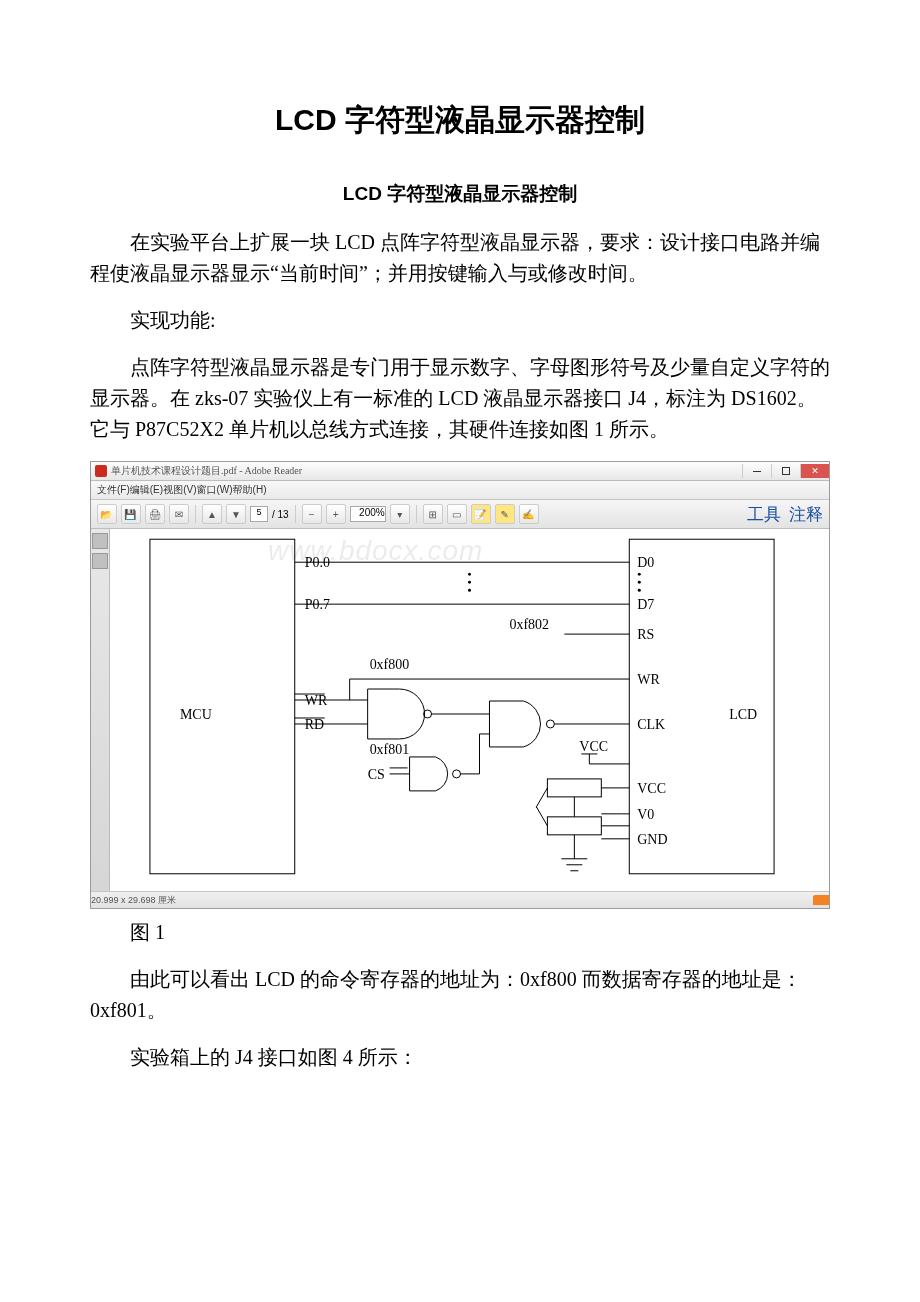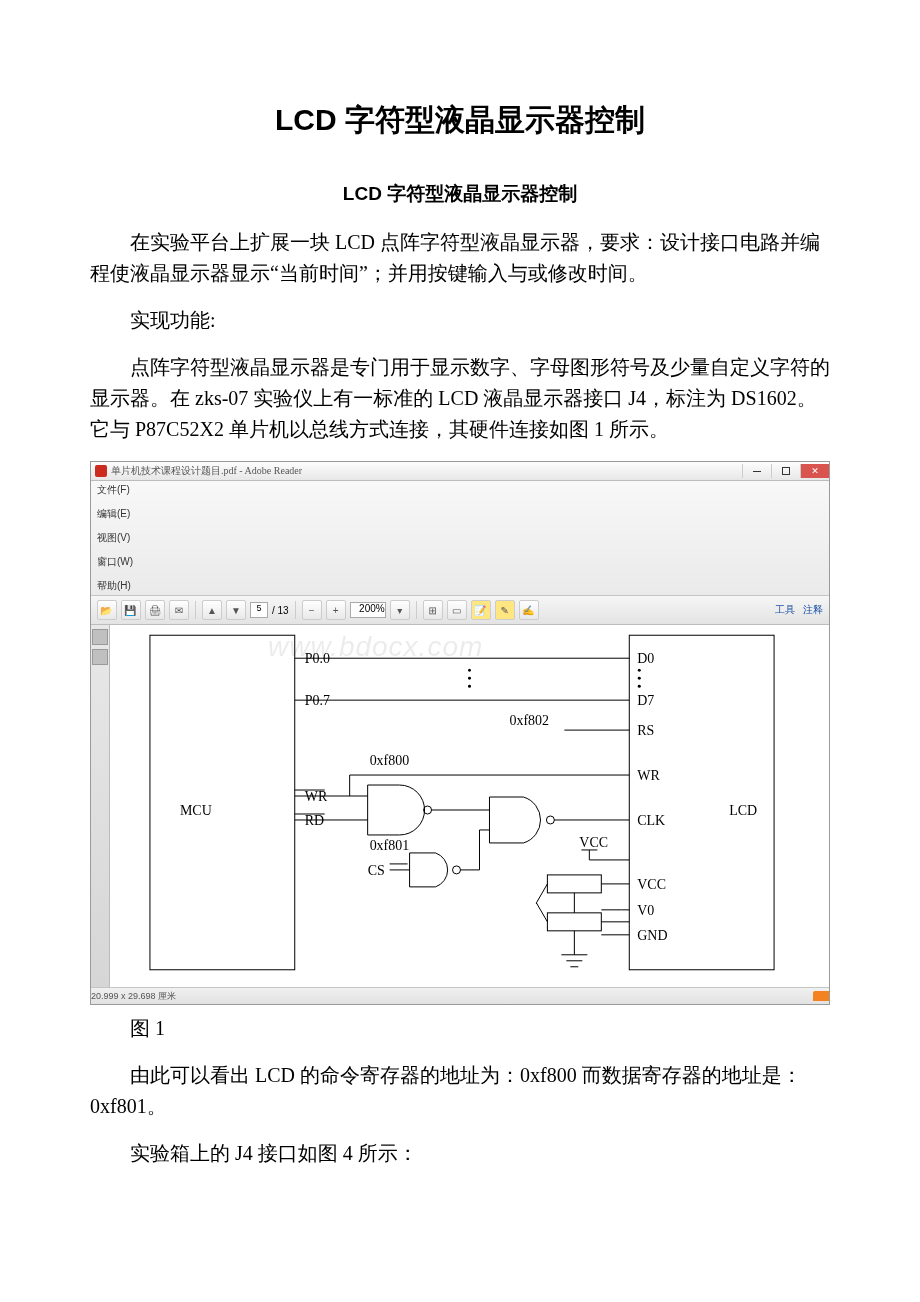--- a/index.html
+++ b/index.html
@@ -54,26 +54,24 @@
   .tb-left { display: flex; align-items: center; gap: 4px; color:#555;font-family:Liberation Serif, serif;}
   .tb-icon { width: 12px; height: 12px; background: #cc2b1f; border-radius: 2px; }
   .win-buttons { display: flex; }
   .win-btn { width: 28px; height: 14px; border-left: 1px solid #ccc; display:flex; align-items:center; justify-content:center;}
   .win-btn.min::after { content:""; width:8px; height:1px; background:#333; }
   .win-btn.max::after { content:""; width:8px; height:8px; border:1px solid #333; box-sizing:border-box;}
   .win-btn.close { background:#d9534f; color:#fff;}
   .win-btn.close::after { content:"✕"; font-size:9px; line-height:1;}
   .adobe-menubar {
     display: flex;
-    gap: 10px;
     padding: 2px 6px;
     background: linear-gradient(#f8f8f8,#eaeaea);
     border-bottom: 1px solid #c5c5c5;
     color:#333;
-    flex-direction:column;
   }
   .adobe-toolbar {
     display: flex;
     align-items: center;
     justify-content: space-between;
     padding: 3px 6px;
     background: linear-gradient(#f6f6f6,#e3e3e3);
     border-bottom: 1px solid #bdbdbd;
     height: 22px;
   }
@@ -81,21 +79,21 @@
   .tool-right { display:flex; align-items:center; gap:8px; }
   .toolbtn {
     width:18px; height:18px; border:1px solid #ccc; background:linear-gradient(#fff,#e8e8e8);
     border-radius:2px; display:flex; align-items:center; justify-content:center; font-size:10px; color:#555;
   }
   .toolbtn.save::after{content:"💾"; font-size:10px;}
   .toolbtn.print::after{content:"🖨"; font-size:10px;}
   .toolbtn.mail::after{content:"✉"; font-size:10px;}
   .page-input { width:16px; height:14px; border:1px solid #aaa; background:#fff; text-align:center; font-size:9px;}
   .zoom-input { width:34px; height:14px; border:1px solid #aaa; background:#fff; text-align:right; font-size:10px;}
-  .tool-link { color:#1a4fa3; font-size:10px;font-family:Liberation Serif, serif; }
+  .tool-link { color:#1a4fa3; font-size:17px;font-family:Liberation Serif, serif; }
   .adobe-content {
     display:flex;
     background:#808080;
     height: 362px;
   }
   .side-strip { width:18px; background:linear-gradient(#e8e8e8,#d6d6d6); border-right:1px solid #bbb; display:flex; flex-direction:column; align-items:center; padding-top:4px;}
   .side-strip .sicon{ width:14px; height:14px; background:#c0c0c0; border:1px solid #999; margin-bottom:4px;}
   .diagram-canvas {
     flex:1;
     background:#ffffff;

